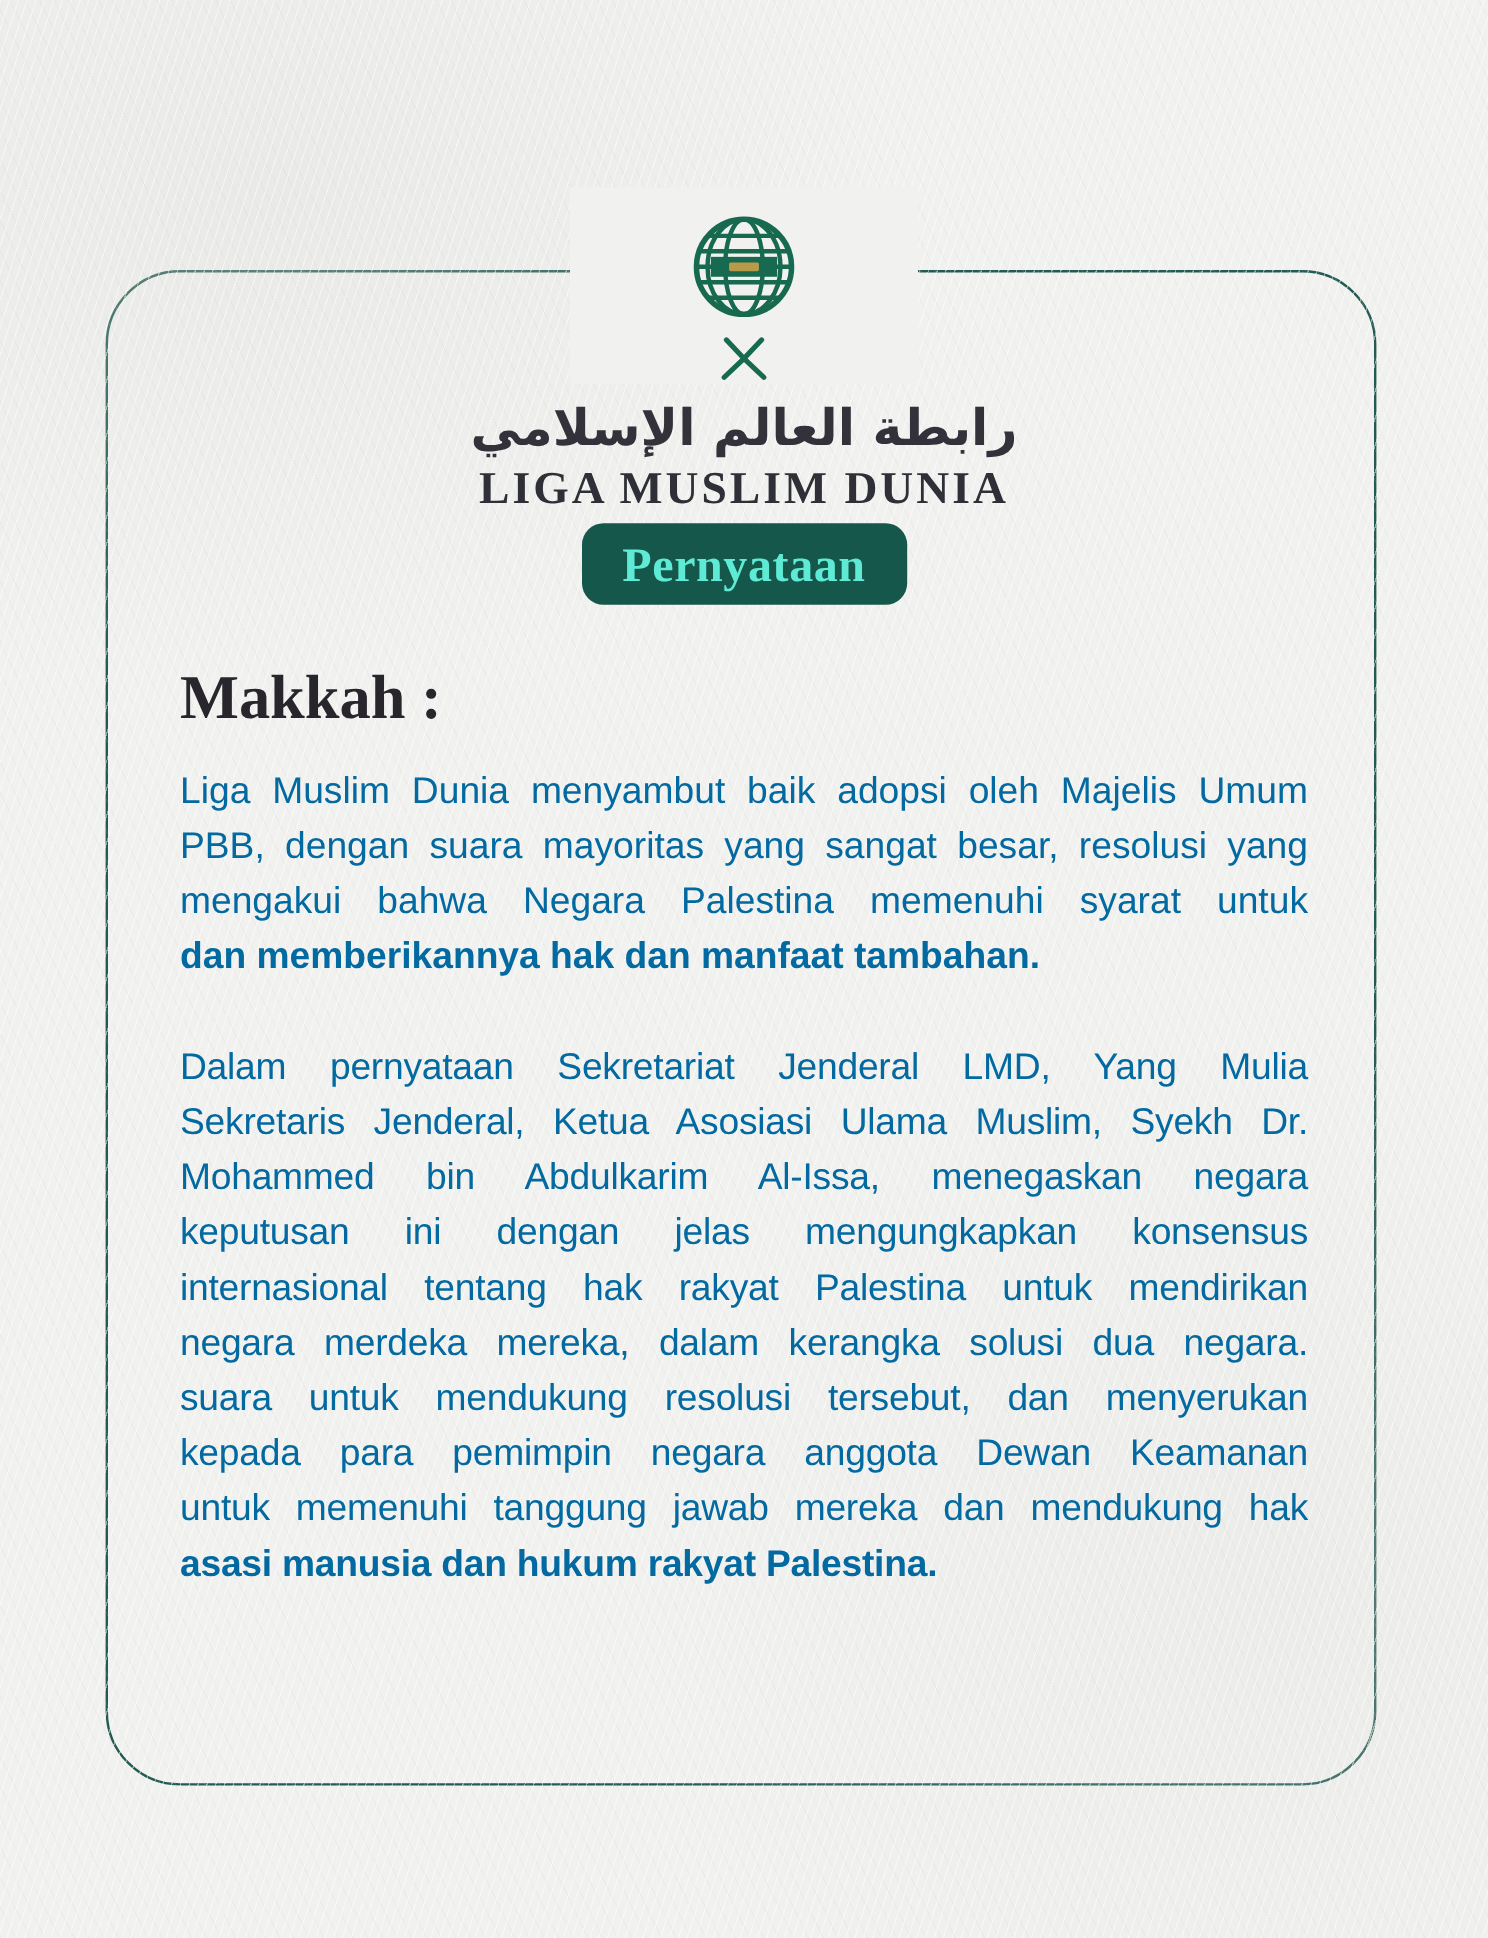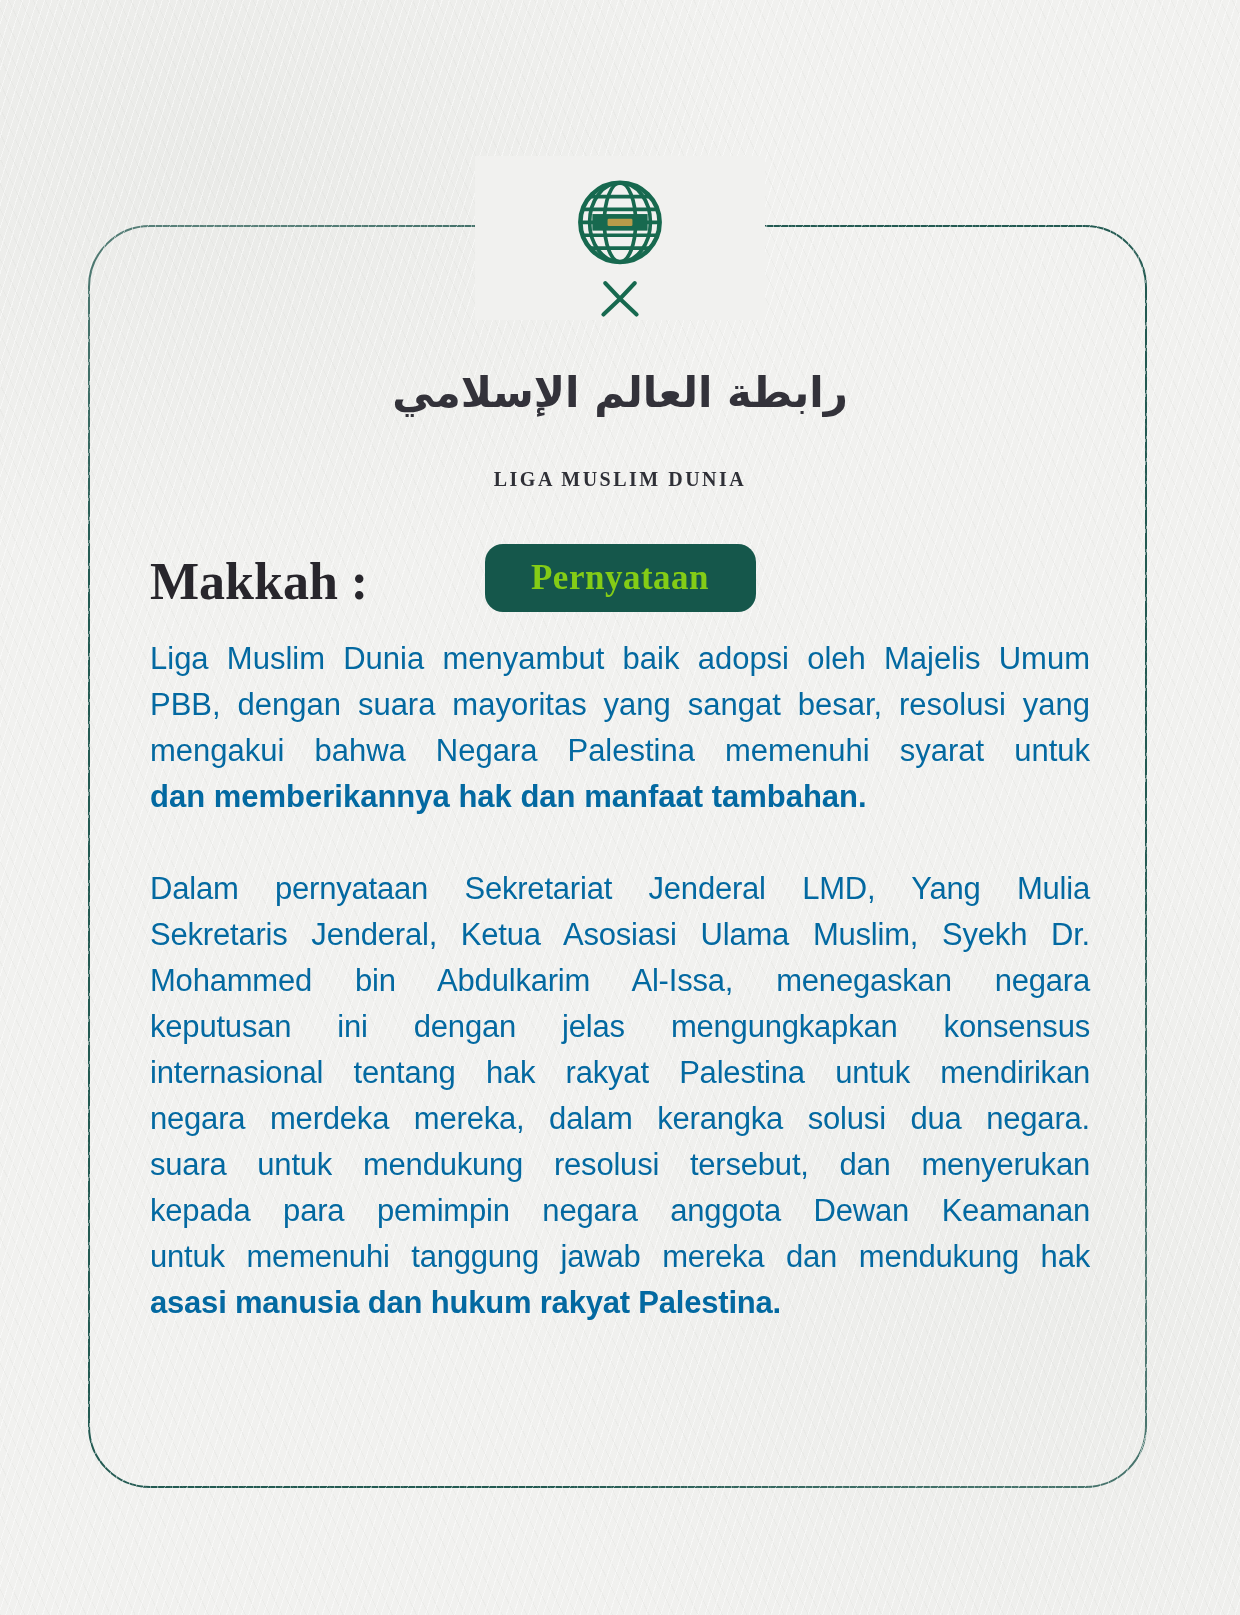--- a/index.html
+++ b/index.html
@@ -27,55 +27,55 @@
     left:88px;top:225px;width:1059px;height:1263px;
     border:2.5px solid var(--frame,#235a52);
     border-radius:62px;
     box-sizing:border-box;
   }
 
   
   .header{
     position:absolute;z-index:3;
     left:0;right:0;top:156px;
-    display:flex;flex-direction:column;align-items:center;gap:36px;
+    display:flex;flex-direction:column;align-items:center;
   }
   .logo-wrap{
     background:var(--bg,#f1f1ef);
     padding:0 62px;
     line-height:0;
   }
   .arabic{
     margin-top:2px;
     font-family:"DejaVu Sans",sans-serif;
     font-weight:bold;
     font-size:42px;line-height:70px;
     color:#33323a;
     direction:rtl;
     letter-spacing:0;
   }
   .org{
     font-family:"Liberation Serif",serif;
     font-weight:bold;
-    font-size:20px;line-height:30px;
+    font-size:38px;line-height:30px;
     letter-spacing:2.5px;
     color:#2f3037;
   }
   .badge{
     margin-top:14px;
     width:271px;height:68px;
     background:var(--badge,#15574b);
     border-radius:18px;
     display:flex;align-items:center;justify-content:center;
   }
   .badge span{
     font-family:"Liberation Serif",serif;
     font-weight:bold;
-    font-size:35px;
-    color:#84cc16;
+    font-size:40px;
+    color:#5eead4;
     letter-spacing:.5px;
   }
 
   
   .statement{
     position:absolute;z-index:3;
     left:150px;top:558px;width:940px;
   }
   .dateline{
     margin:0 0 30px 0;

